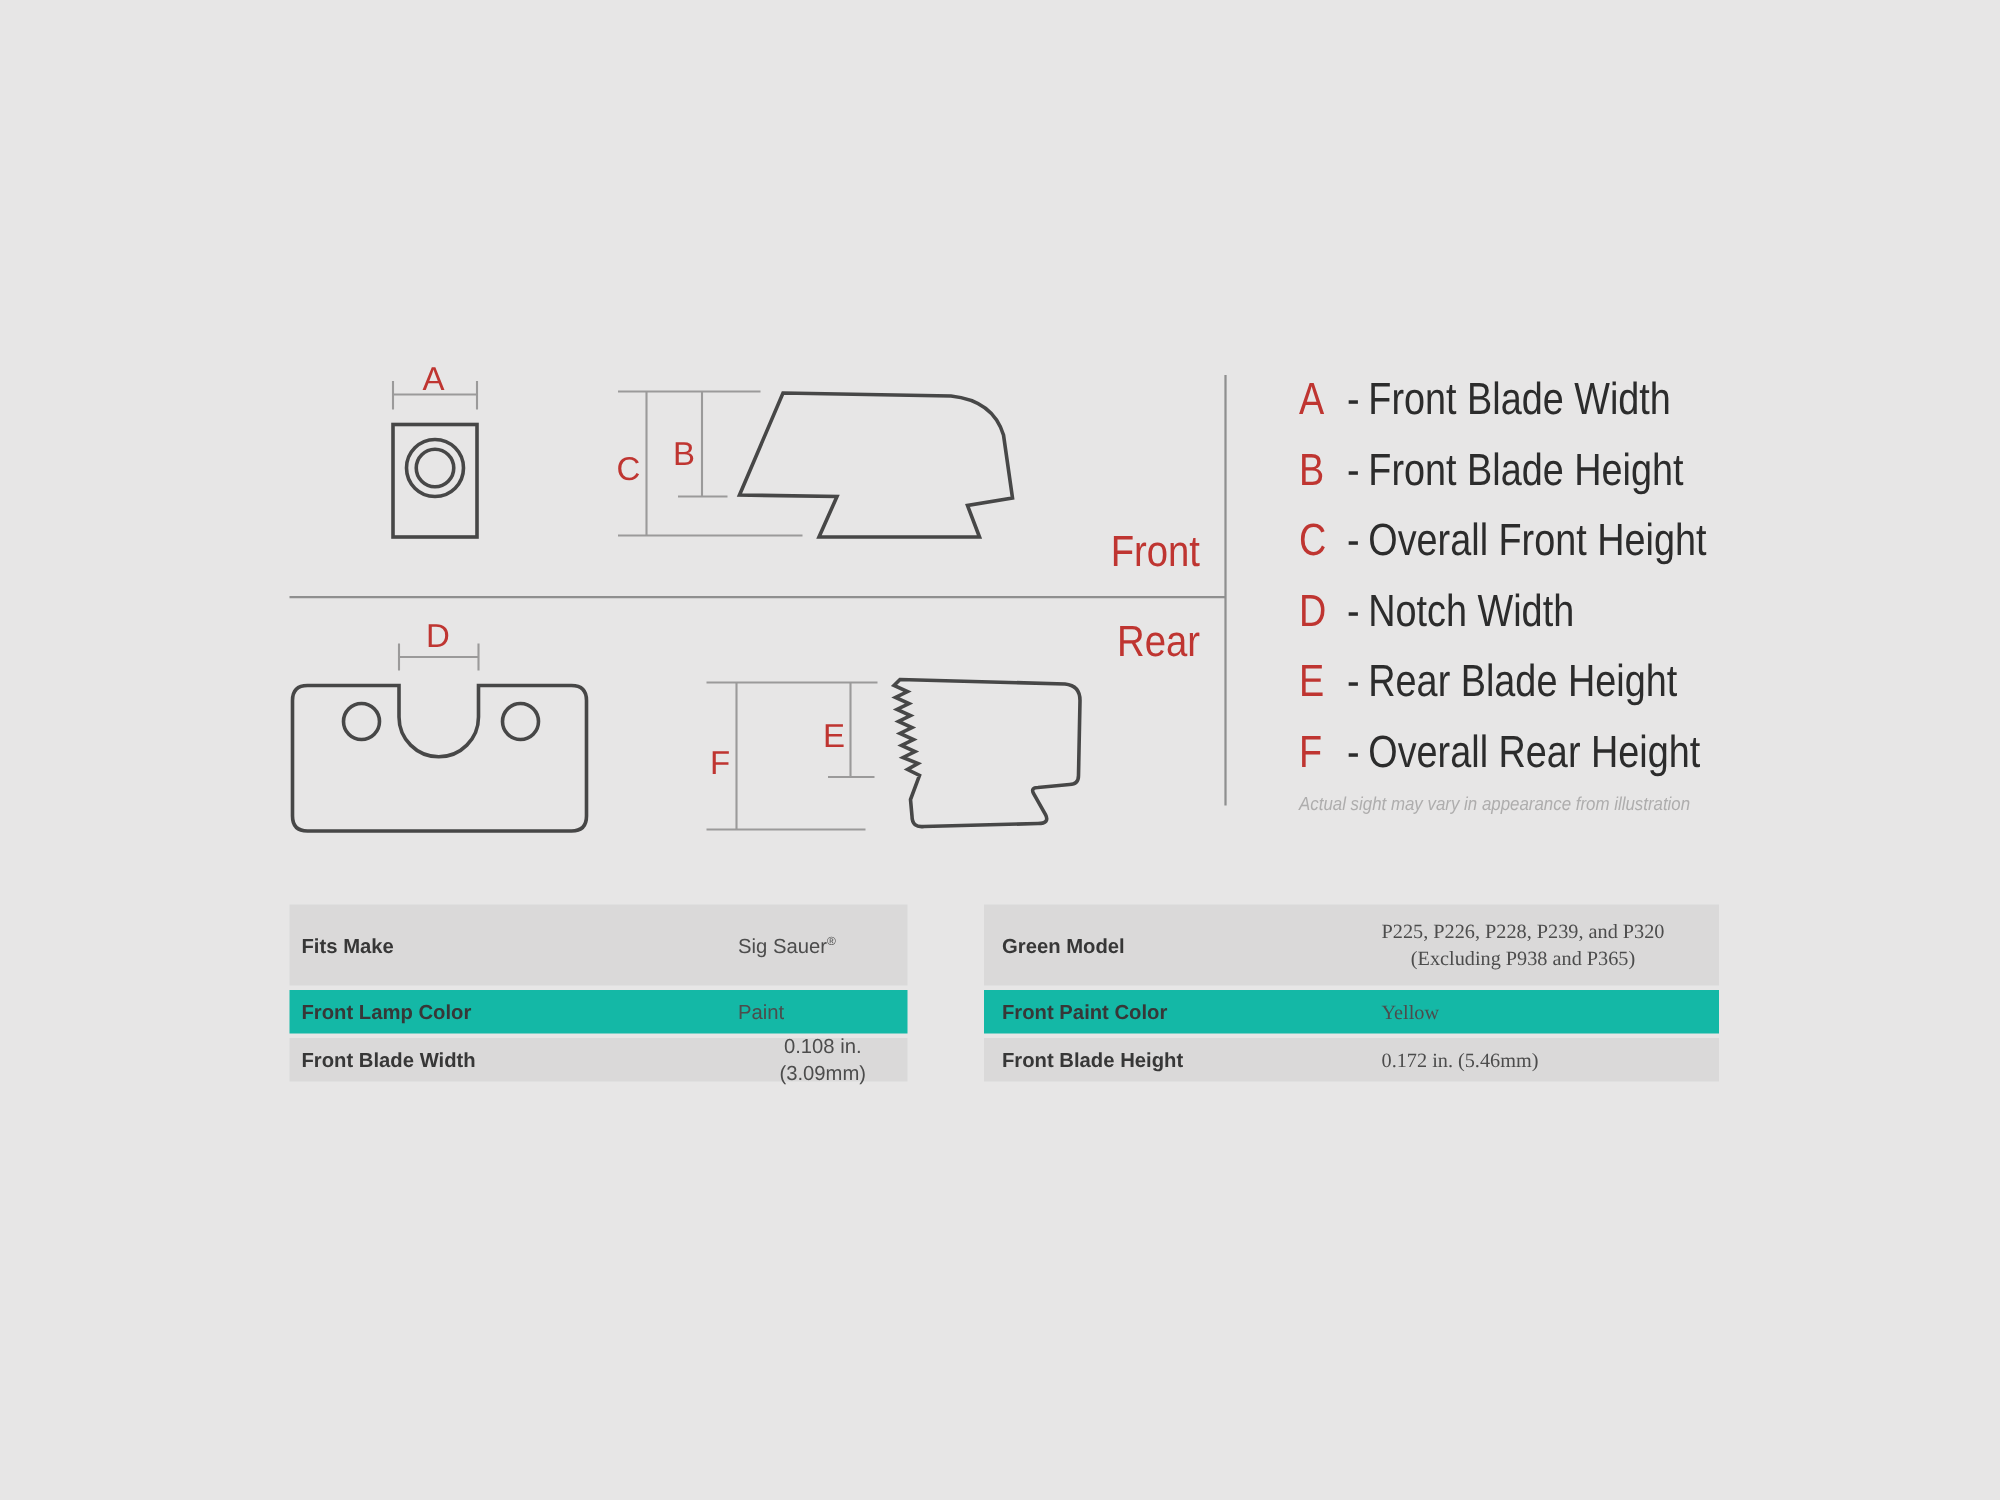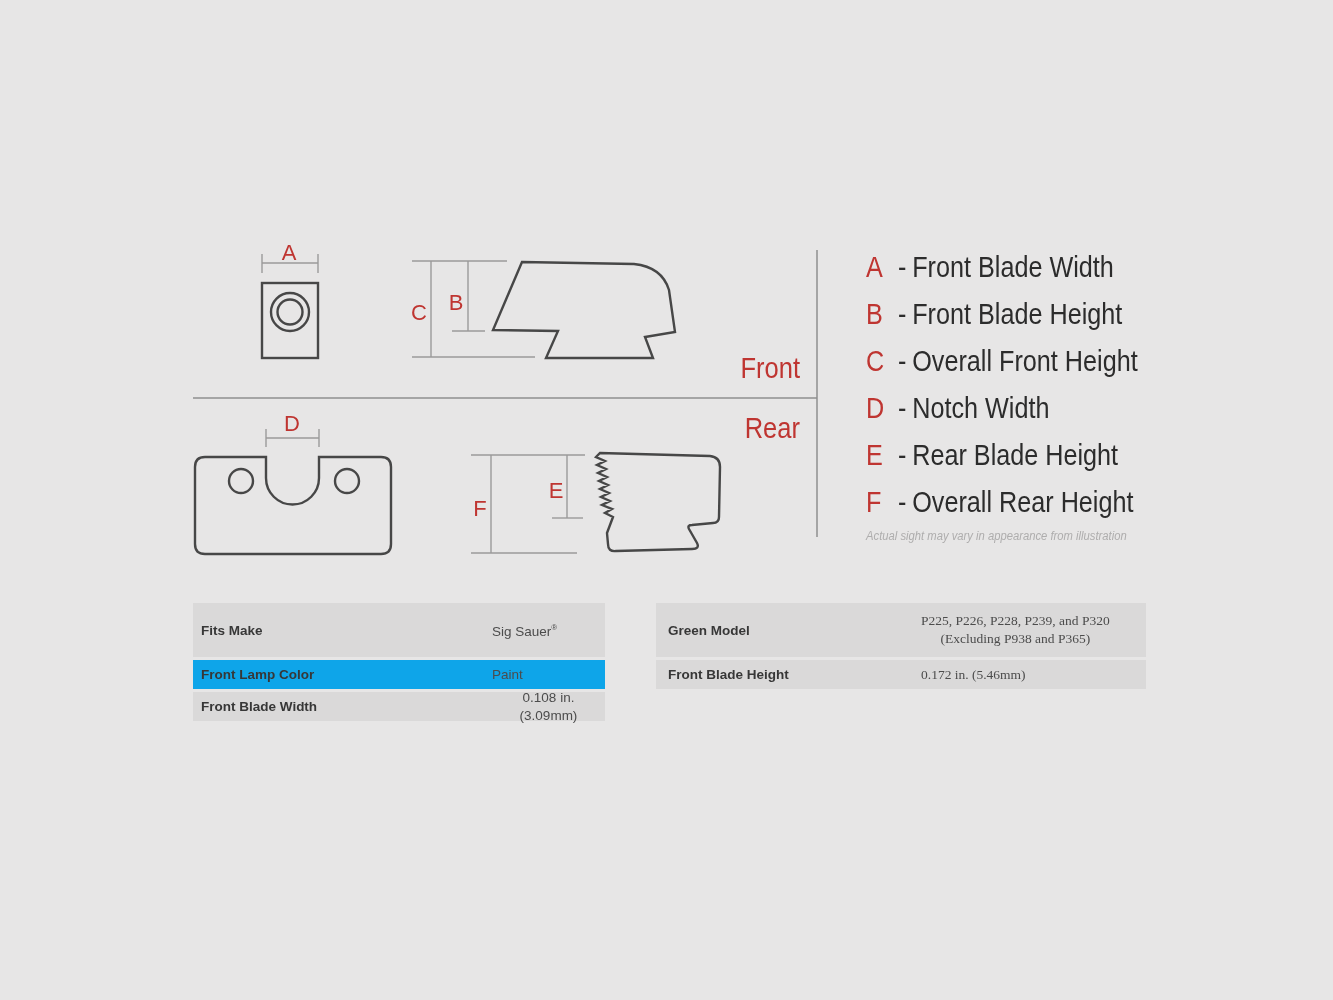--- a/index.html
+++ b/index.html
@@ -39,21 +39,21 @@
     transform:scaleX(0.9);transform-origin:left center;white-space:nowrap;
   }
 
   
   .spec-table{position:absolute;top:603px;}
   .spec-row{
     display:flex;align-items:center;margin-bottom:3px;position:relative;
     font-size:13.5px;
   }
   .spec-row.dark{background:#dad9d9;text-align:center;}
-  .spec-row.light{background:#0ea5e9;}
+  .spec-row.light{background:#14b8a6;}
   .spec-row .rlabel{font-weight:bold;color:#373737;}
   .spec-row .rvalue{position:absolute;color:#4c4c4c;line-height:18px;}
   #table-left{left:193px;width:412px;}
   #table-left .rlabel{padding-left:8px;}
   #table-left .rvalue{left:259px;margin-left:40px;}
   #table-right{left:656px;width:490px;}
   #table-right .rlabel{padding-left:12px;}
   #table-right .rvalue{left:265px;font-family:Liberation Serif, serif;}
   .h-tall{height:54px;}
   .h-std{height:29px;}
@@ -181,17 +181,21 @@
 </div>
 
 <div id="table-right" class="spec-table">
   <div class="spec-row dark h-tall">
     <span class="rlabel">Green Model</span>
     <span class="rvalue">
       <div>P225, P226, P228, P239, and P320</div>
       <div>(Excluding P938 and P365)</div>
     </span>
   </div>
+  <div class="spec-row light h-std">
+    <span class="rlabel">Front Paint Color</span>
+    <span class="rvalue">Yellow</span>
+  </div>
   <div class="spec-row dark h-std">
     <span class="rlabel">Front Blade Height</span>
     <span class="rvalue">0.172 in. (5.46mm)</span>
   </div>
 </div>
 
 </body></html>

